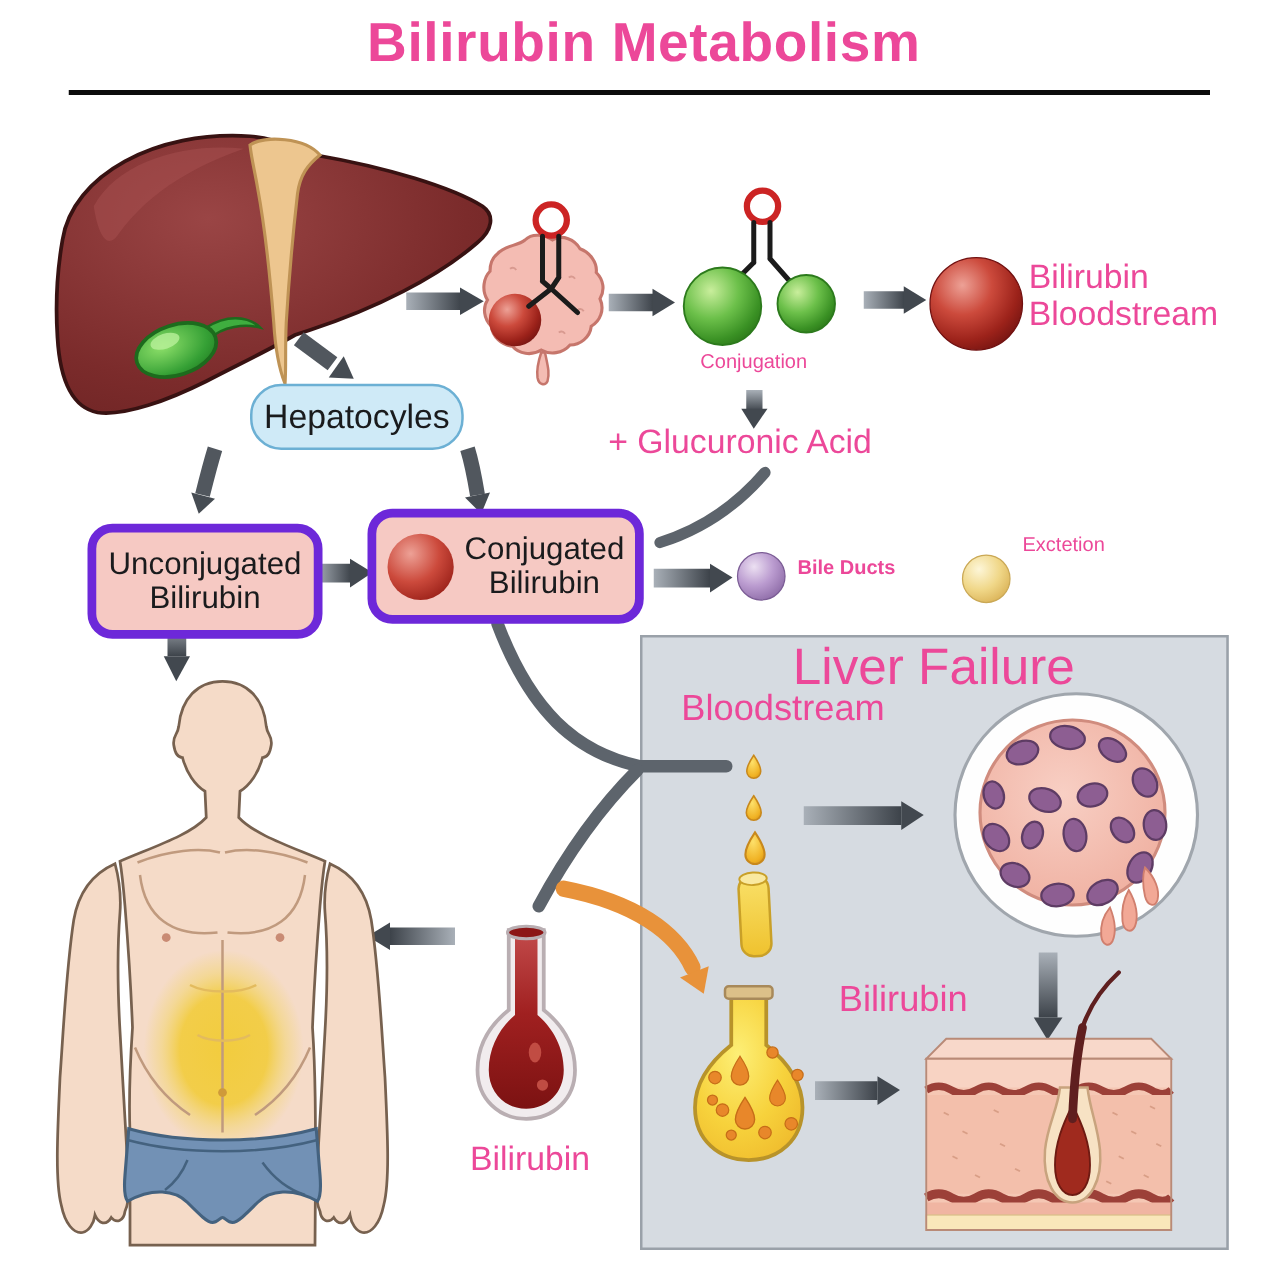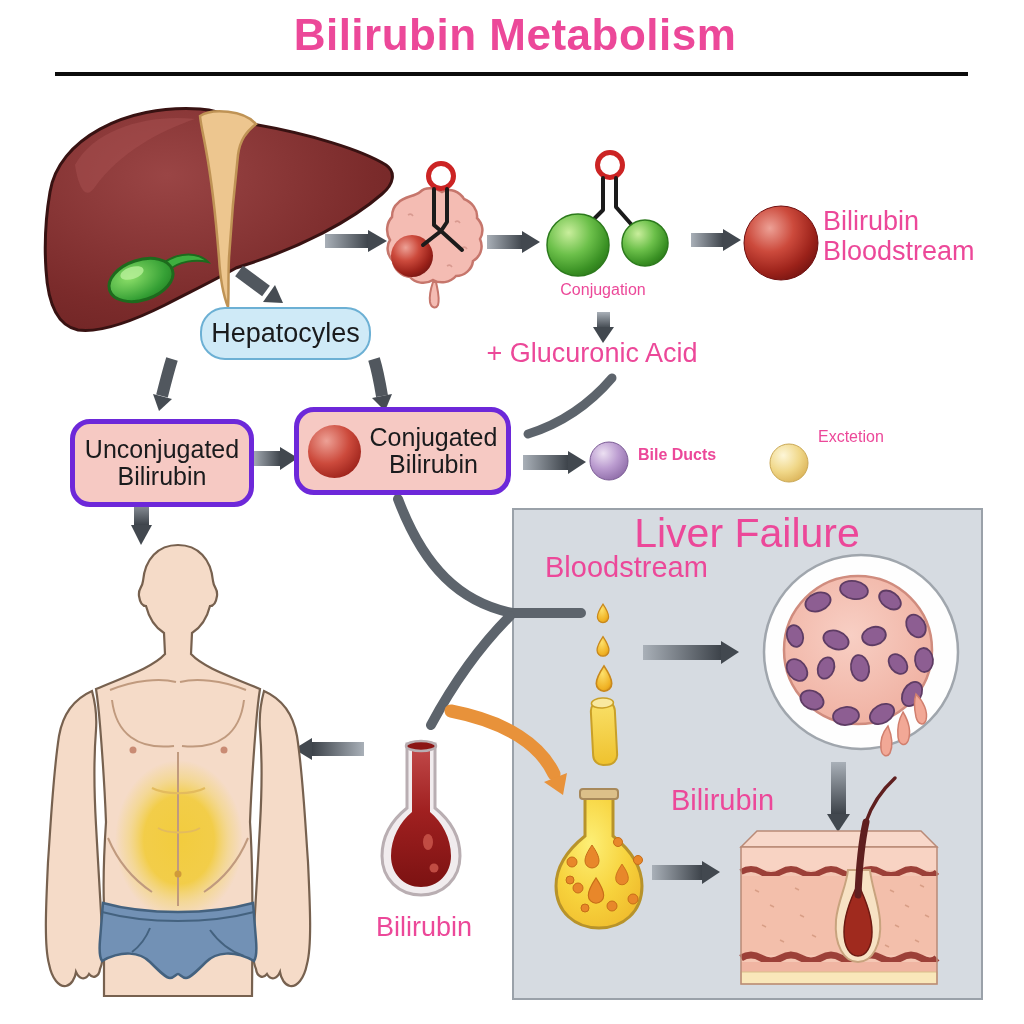--- a/index.html
+++ b/index.html
@@ -6,21 +6,21 @@
   .stage{position:relative;width:1024px;height:1024px;background:#ffffff;overflow:hidden;
          font-family:"Liberation Sans",sans-serif;color:#1a1b1d;}
   .lbl{position:absolute;white-space:nowrap;color:#ec4899;line-height:1.12;z-index:3;}
   .lbl.center{transform:translateX(-50%);text-align:center;}
   .title{top:10px;left:515px;font-size:44px;font-weight:600;letter-spacing:.5px;}
   .title-rule{position:absolute;left:55px;top:72px;width:913px;height:4px;background:#0c0c0c;z-index:3;}
   .box{position:absolute;display:flex;align-items:center;justify-content:center;
        text-align:center;z-index:3;line-height:1.08;}
   .box-hep{left:200px;top:307px;width:167px;height:49px;background:#cfeaf7;
            border:2.5px solid #6cb0d4;border-radius:25px;font-size:27px;}
-  .box-pink{background:#f6c9c3;border:5px solid #6d28d9;border-radius:20px;font-size:25px;}
+  .box-pink{background:#f6c9c3;border:7px solid #6d28d9;border-radius:20px;font-size:25px;}
   .box-unconj{left:70px;top:419px;width:174px;height:78px;}
   .box-conj{left:294px;top:407px;width:207px;height:78px;justify-content:flex-start;}
   .sphere-red-sm{width:53px;height:53px;border-radius:50%;margin-left:9px;flex:0 0 auto;
         background:radial-gradient(circle at 35% 30%, #eda196, #cc4a3c 45%, #9c221a 80%, #6f1210);}
   .conj-text{flex:1;text-align:center;}
   .panel{position:absolute;left:512px;top:508px;width:471px;height:492px;background:#d6dbe1;
          border:2.5px solid #9aa1a9;box-sizing:border-box;z-index:1;}
   .artwork{position:absolute;left:0;top:0;z-index:2;}
   .fs26{font-size:16px;} .fs27{font-size:27px;} .fs29{font-size:29px;} .fs33{font-size:41px;}
 </style>

